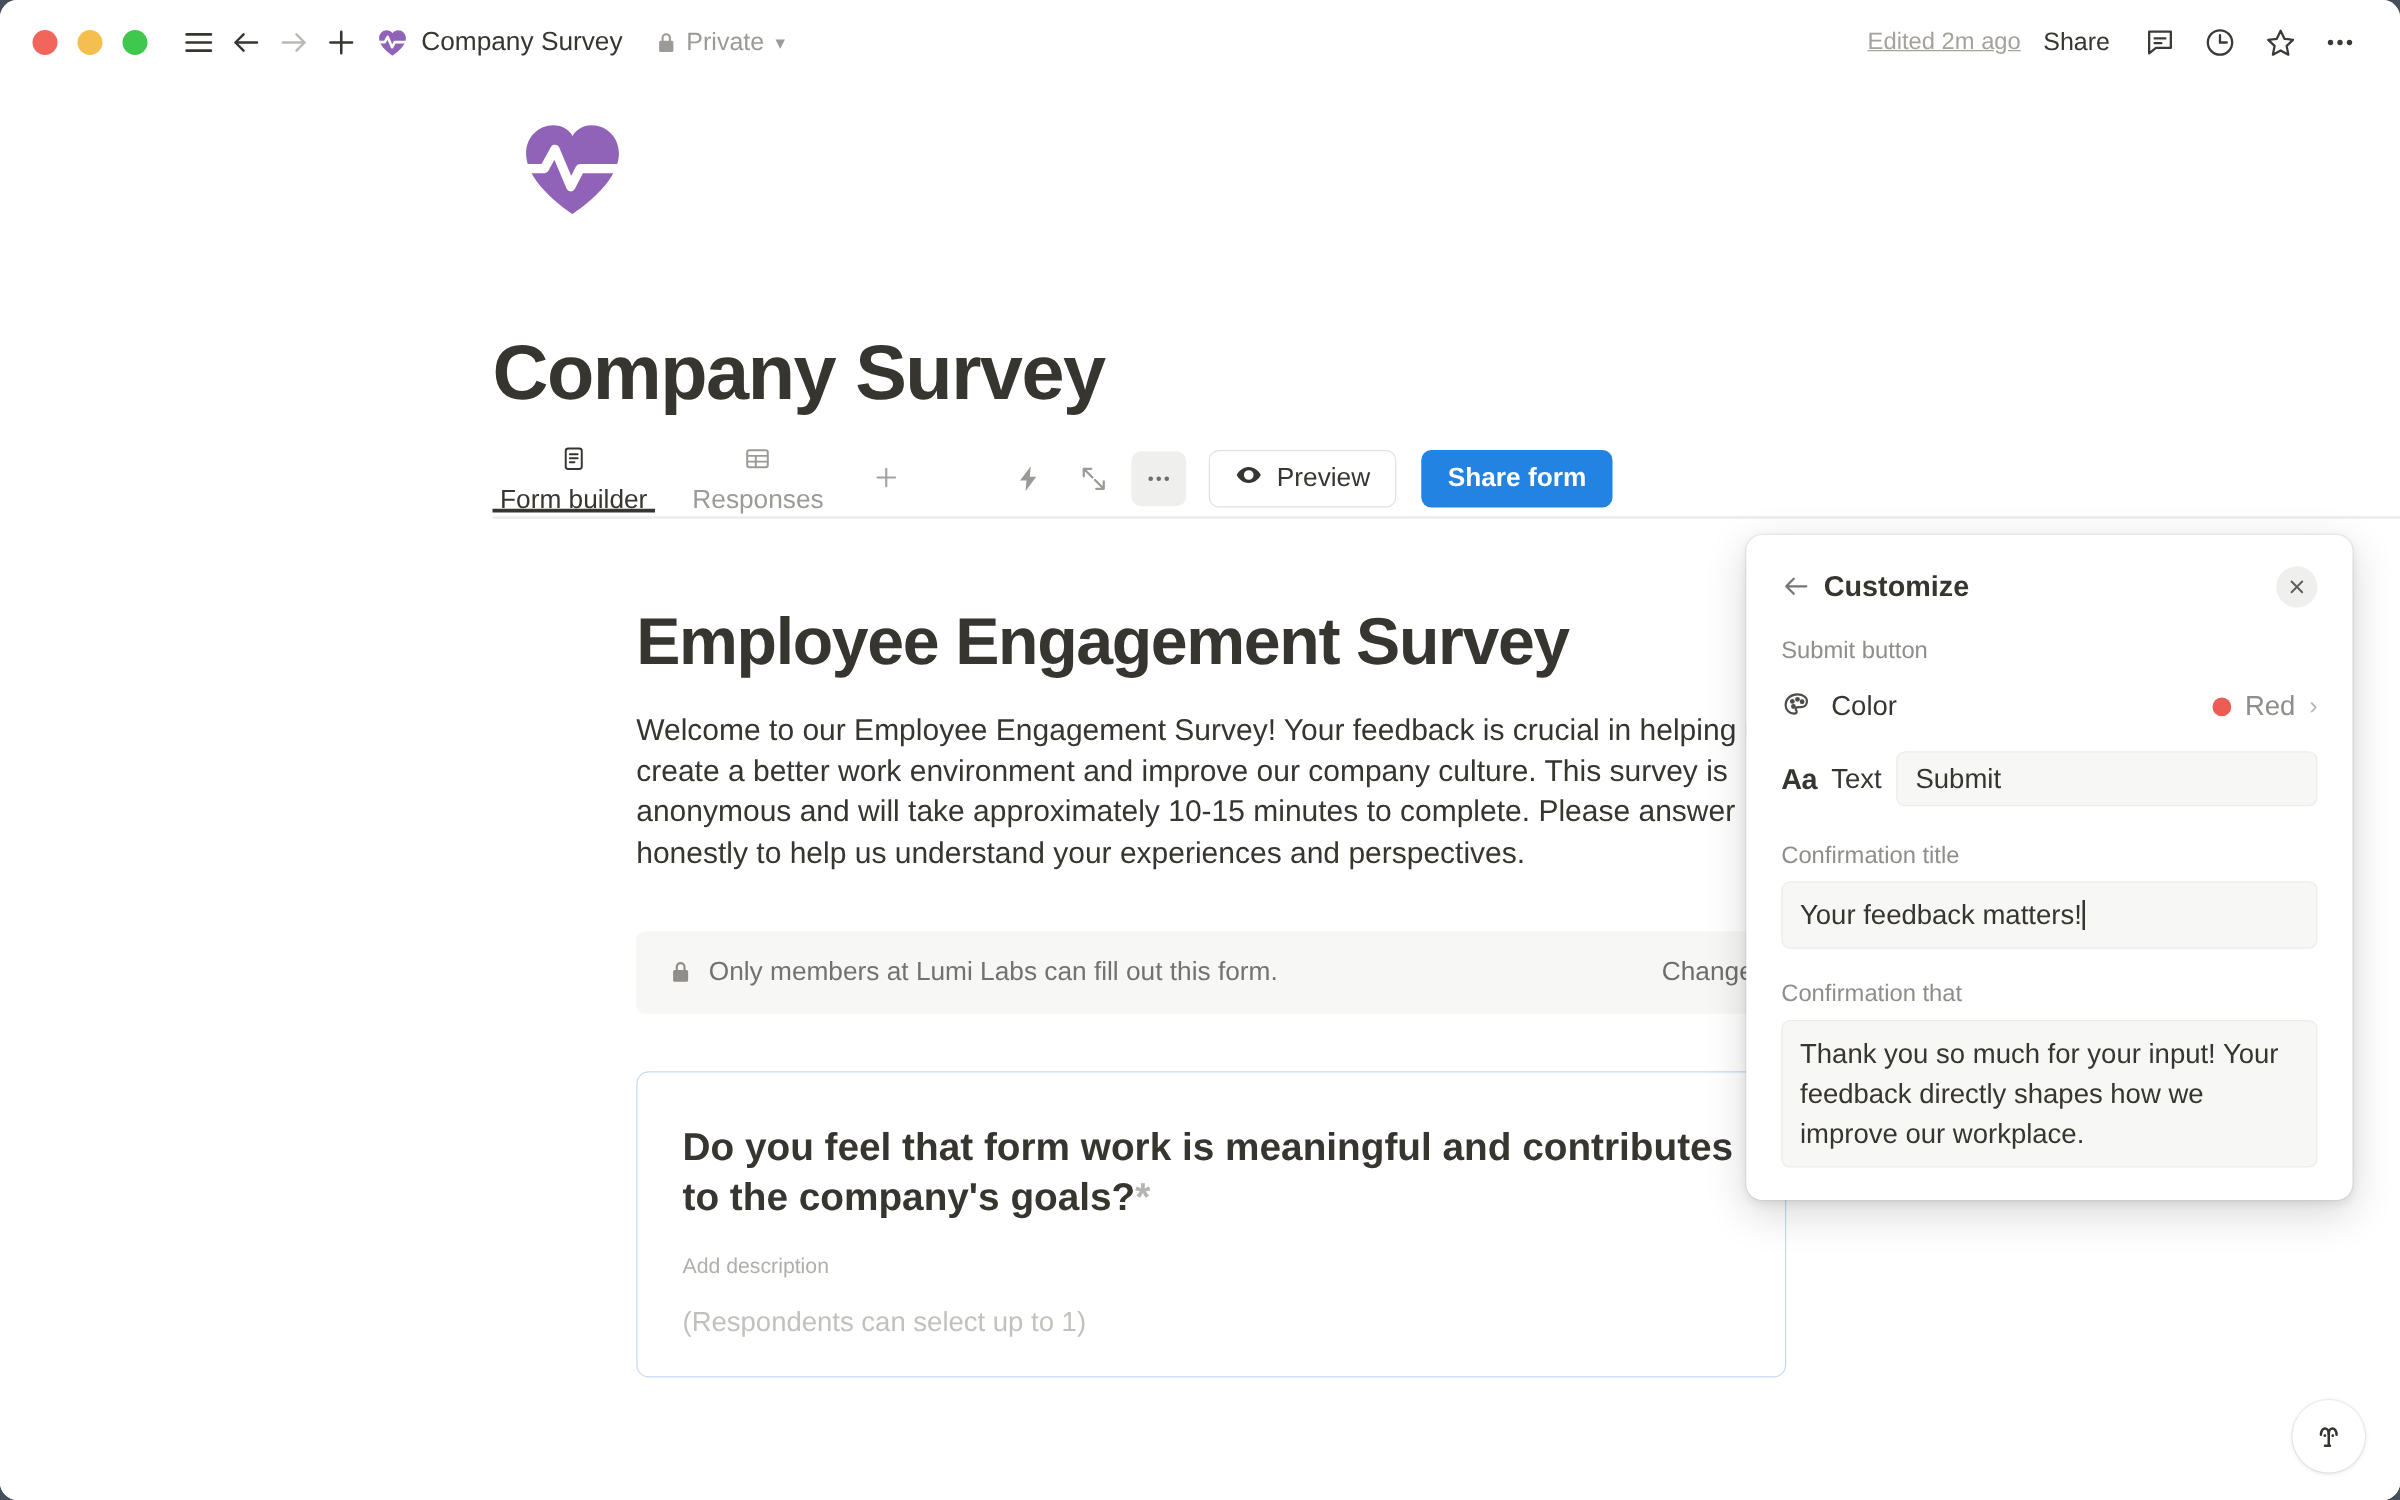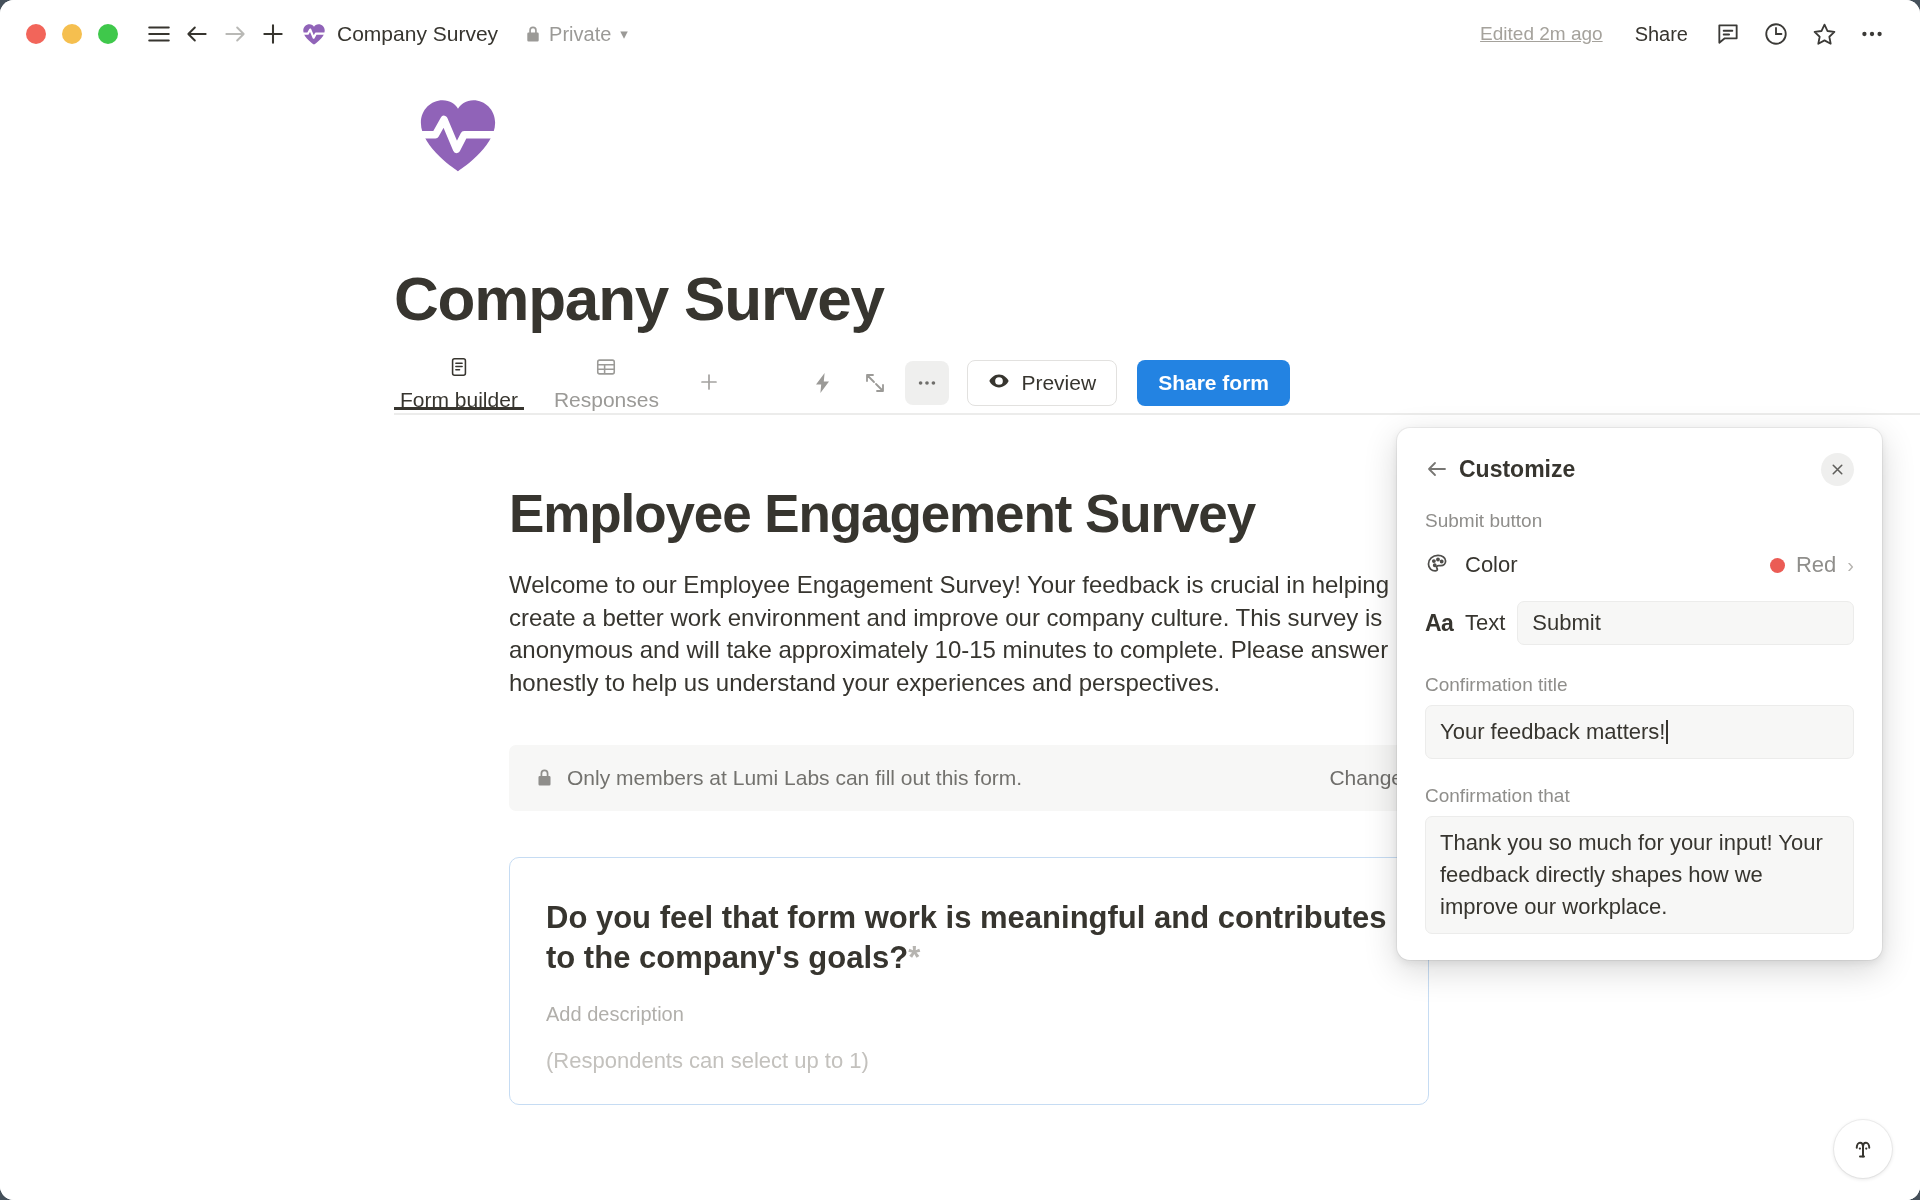--- a/index.html
+++ b/index.html
@@ -50,21 +50,21 @@
     margin-left: 26px; color: #9b9a97; font-size: 20px;
   }
   .privacy .lock { display: flex; }
   .chev-d { font-size: 15px; color: #9b9a97; margin-left: 2px; }
 
   .tb-right {
     margin-left: auto;
     display: flex; align-items: center; gap: 4px;
   }
   .edited { font-size: 19px; color: #a5a29c; margin-right: 14px; white-space: nowrap; text-decoration: underline; }
-  .share-txt { font-size: 20px; color: #37352f; margin-right: 14px; margin-left: 14px; }
+  .share-txt { font-size: 20px; color: #37352f; margin-right: 14px; }
   .tb-right .tb-icon { width: 44px; height: 40px; color: #3b3a37; }
 
   
   .page { position: absolute; top: 68px; left: 0; right: 0; bottom: 0; background:#fff; }
 
   .page-icon {
     position: absolute; left: 414px; top: 22px;
     width: 88px; height: 88px;
   }
 
@@ -151,21 +151,21 @@
   .q-card {
     margin-top: 46px; width: 920px;
     border: 1.5px solid #c6dcf3; border-radius: 10px;
     padding: 40px 36px 30px 36px;
     background: #fff;
   }
   .q-title {
     font-size: 31px; font-weight: 700; color: #37352f; line-height: 1.28;
   }
   .q-req { color: #b6b4b0; font-weight: 700; }
-  .q-desc { margin-top: 26px; font-size: 20px; color: #b1afab; }
+  .q-desc { margin-top: 26px; font-size: 17px; color: #b1afab; }
   .q-hint { margin-top: 22px; font-size: 22px; color: #c3c1bd; }
 
   
   .panel {
     position: absolute; right: 38px; top: 428px;
     width: 485px;
     background: #ffffff;
     border-radius: 13px;
     box-shadow: 0 0 0 1px rgba(15,15,15,.05), 0 10px 34px rgba(15,15,15,.16), 0 3px 8px rgba(15,15,15,.08);
     padding: 22px 28px 26px 28px;

